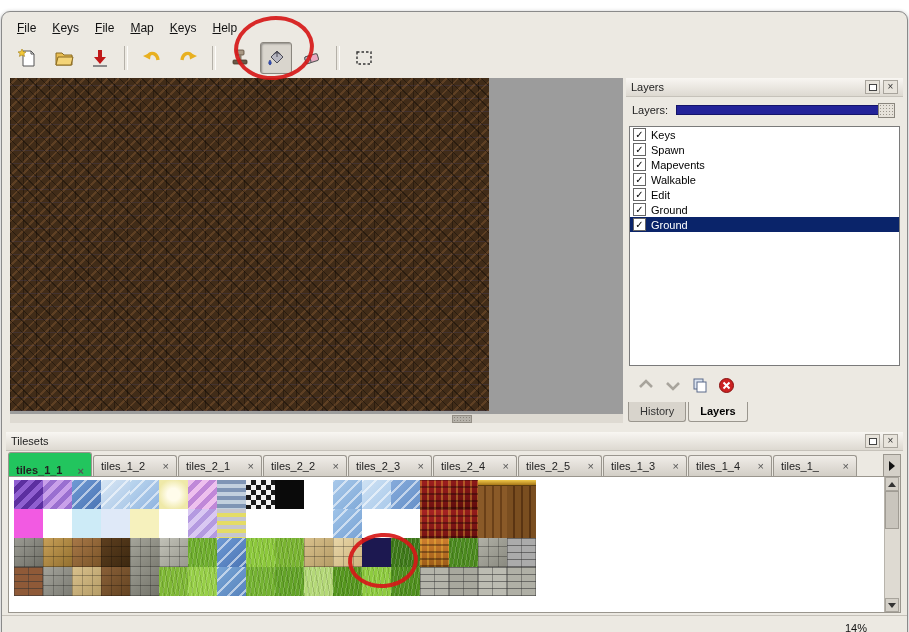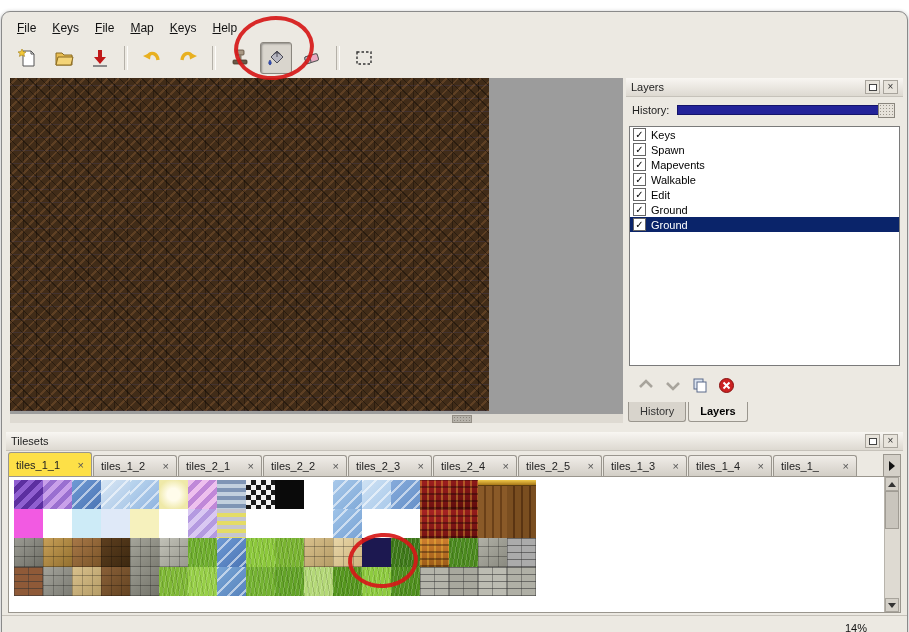--- a/index.html
+++ b/index.html
@@ -56,21 +56,21 @@
   .dock-tab{padding:3px 11px 2px 11px;font-size:11px;color:#333;background:#d8d4cc;border:1px solid #9a968e;border-top:none;
     border-radius:0 0 3px 3px;margin-right:2px;}
   .dock-tab.active{background:#ece9e2;font-weight:bold;color:#000;}
 
   
   .tilesets-dock{left:4px;top:420px;width:897px;height:184px;}
   .ts-tab-bar{position:absolute;left:2px;top:19px;right:20px;height:25px;display:flex;align-items:flex-end;overflow:hidden;}
   .ts-tab{flex:0 0 auto;min-width:84px;height:21px;display:flex;align-items:center;justify-content:space-between;box-sizing:border-box;
     padding:0 7px;font-size:11px;color:#222;background:linear-gradient(#f0ede8,#d2cec6);border:1px solid #9a968e;border-bottom:none;
     border-radius:3px 3px 0 0;margin-right:1px;}
-  .ts-tab.active{background:#fde047;height:24px;font-weight:normal;}
+  .ts-tab.active{background:#22c55e;height:24px;font-weight:bold;align-items:flex-end;}
   .ts-close{margin-left:7px;font-size:11px;color:#555;line-height:10px;}
   .ts-scroll-right{position:absolute;right:2px;top:22px;width:16px;height:21px;background:#d4d0c8;border:1px solid #9a968e;
     display:flex;align-items:center;justify-content:center;}
   .tri-right{width:0;height:0;border-left:6px solid #111;border-top:5px solid transparent;border-bottom:5px solid transparent;}
   .palette{position:absolute;left:2px;top:44px;right:2px;bottom:3px;background:#fff;border:1px solid #9a968e;overflow:hidden;}
   .tile-grid{position:absolute;left:5px;top:3px;display:grid;grid-template-columns:repeat(18,29px);}
   .tile{width:29px;height:29px;}
 
   
   .k-solid{background:var(--c1);}
@@ -226,21 +226,21 @@
     <div class="dock layers-dock">
       <div class="dock-title">
         <span>Layers</span>
         <span class="spacer"></span>
         <span class="dock-btn">
             <span class="restore-glyph"></span>
           </span>
         <span class="dock-btn">×</span>
       </div>
       <div class="opacity-row">
-        <span>History:</span>
+        <span>Layers:</span>
         <span class="slider-track">
           <span class="slider-handle"></span>
         </span>
       </div>
       <div class="layer-list">
           <div class="layer-row">
             <span class="checkbox">✓</span>
             <span class="layer-label">Keys</span>
           </div>
           <div class="layer-row">

